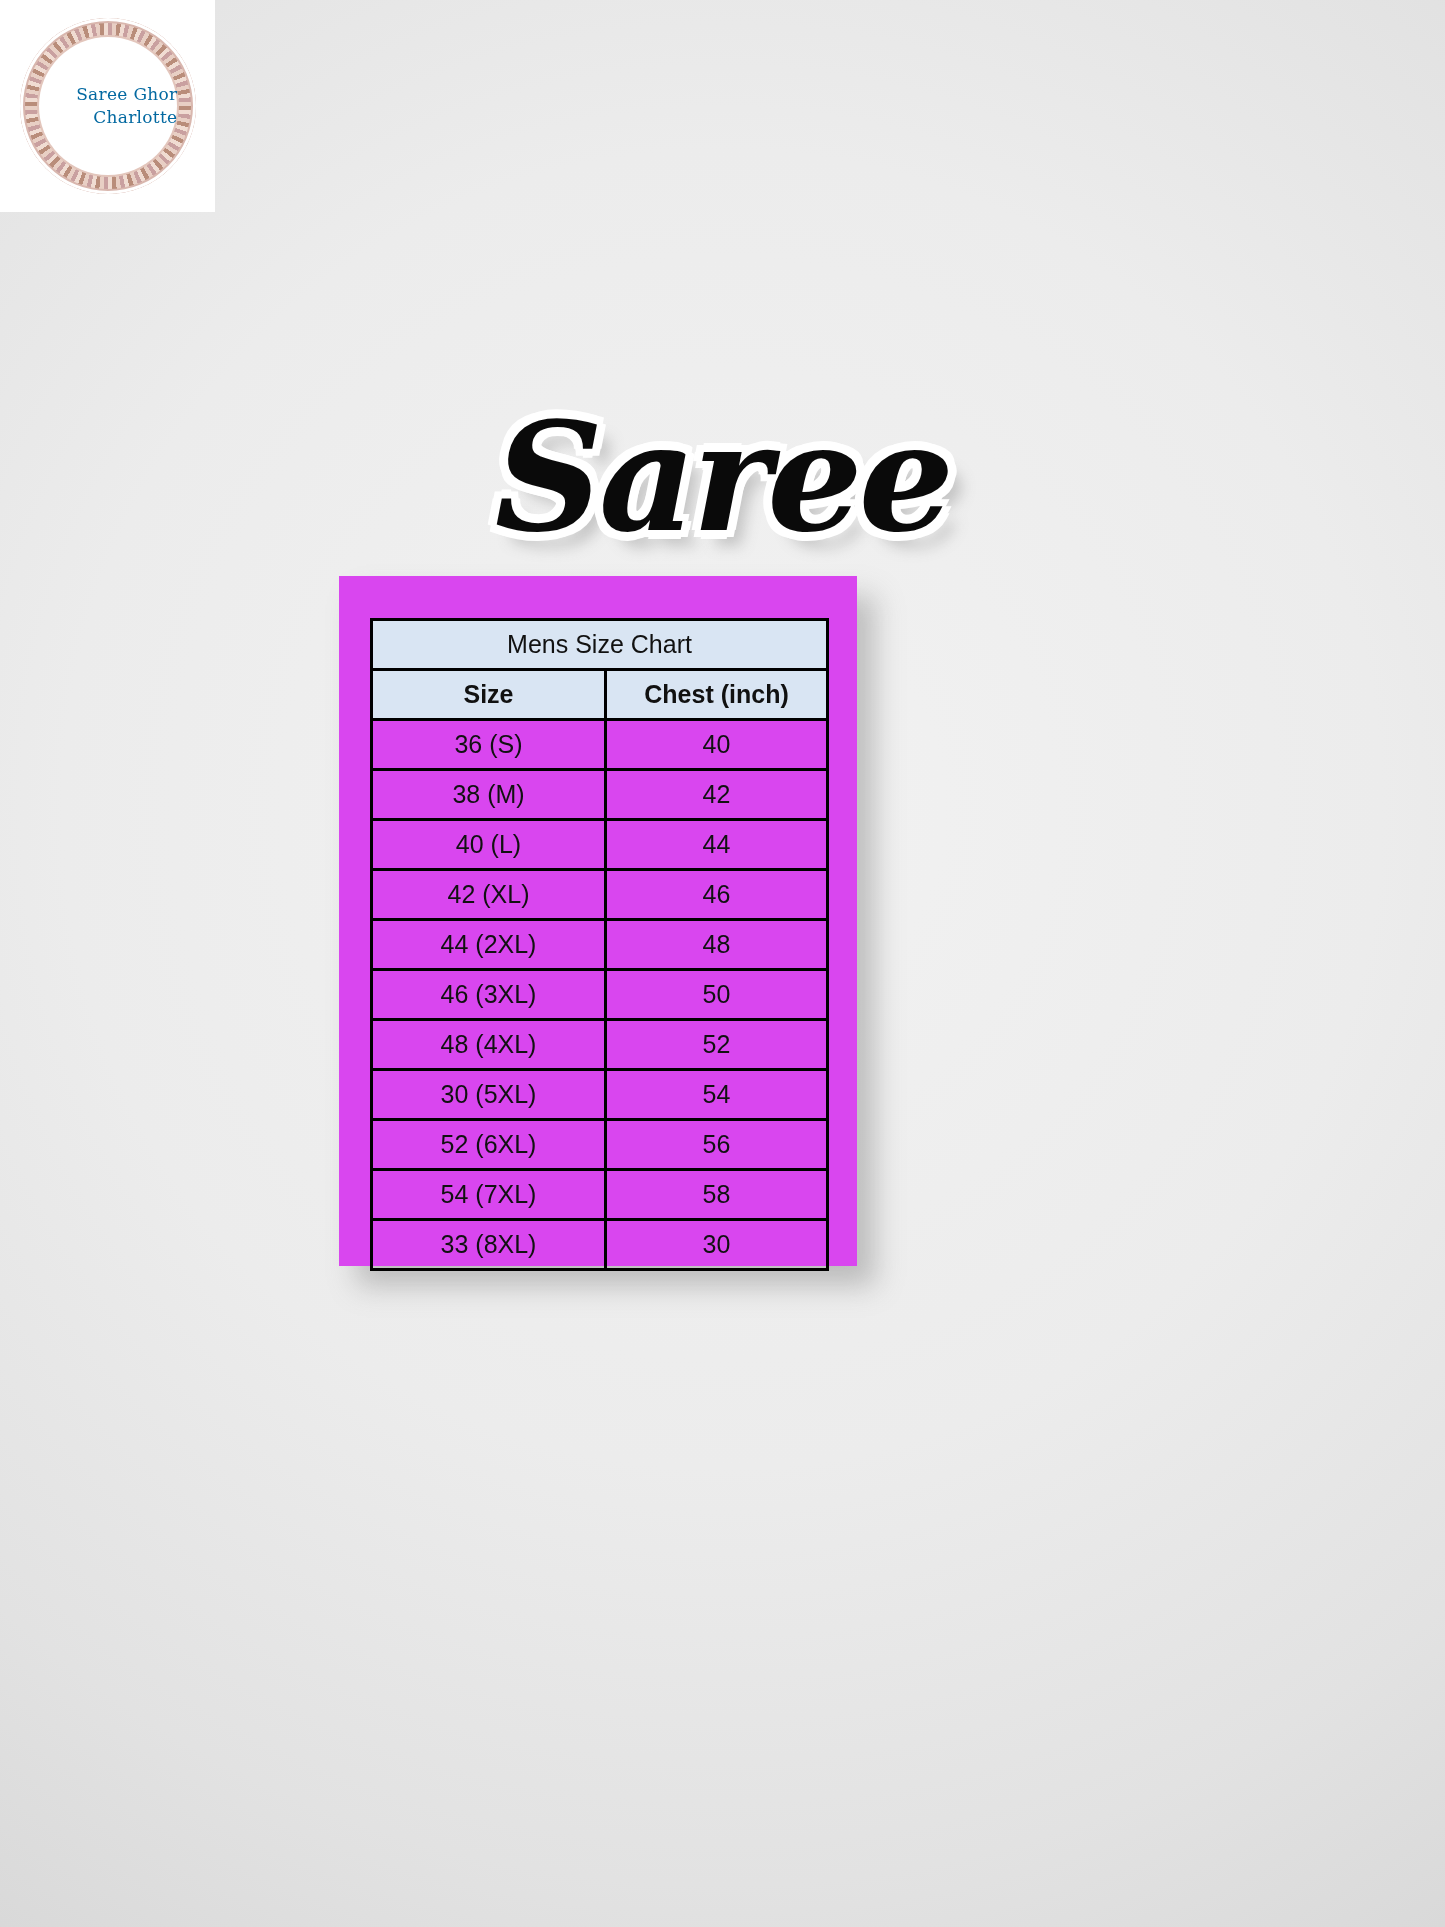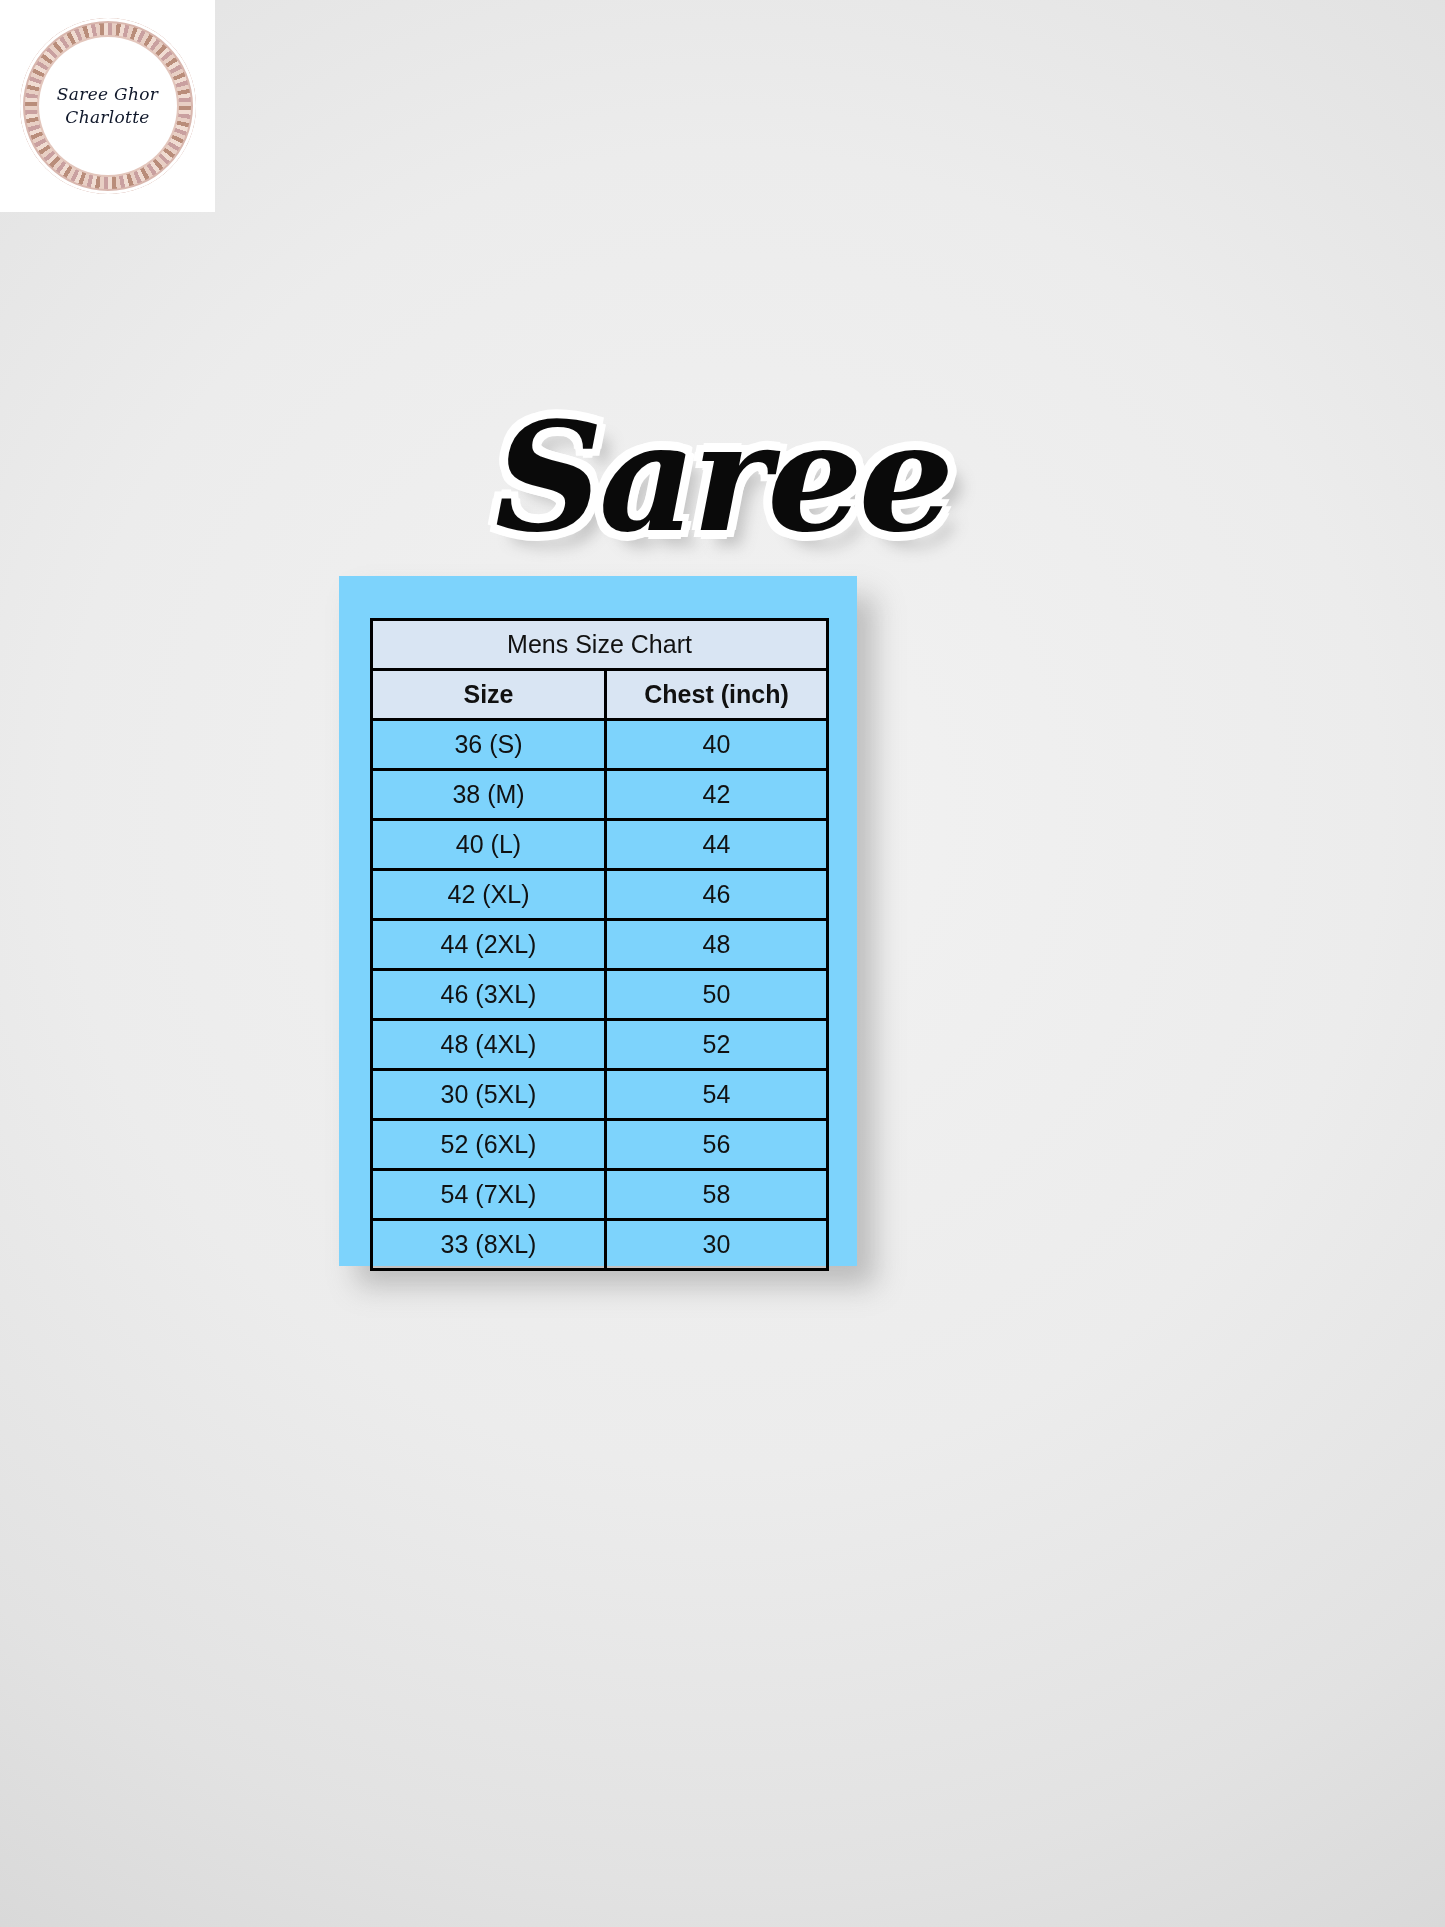--- a/index.html
+++ b/index.html
@@ -53,27 +53,26 @@
     border-radius: 50%;
     background: #ffffff;
     box-shadow: 0 0 0 3px #ffffff, 0 0 0 5px #e3c6bc;
   }
   .logo-text {
     position: absolute;
     left: 50%;
     top: 50%;
     transform: translate(-50%, -50%);
     width: 140px;
-    text-align: center;
+    text-align: right;
     z-index: 3;
     font-family: "DejaVu Serif", serif;
-    font-style: italic;
     font-size: 17px;
     line-height: 1.35;
-    color: #0f172a;
+    color: #0369a1;
     letter-spacing: 0.3px;
   }
 
   
   .title-wrap {
     position: absolute;
     left: 0;
     top: 392px;
     width: 100%;
     text-align: center;
@@ -97,21 +96,21 @@
       14px 16px 14px rgba(120,120,120,0.35);
   }
 
   
   .card {
     position: absolute;
     left: 339px;
     top: 576px;
     width: 518px;
     height: 690px;
-    background: #7dd3fc;
+    background: #d946ef;
     box-shadow: 18px 20px 26px rgba(110,110,110,0.38);
   }
   table.size-chart {
     position: absolute;
     left: 31px;
     top: 42px;
     width: 456px;
     border-collapse: collapse;
     table-layout: fixed;
   }

